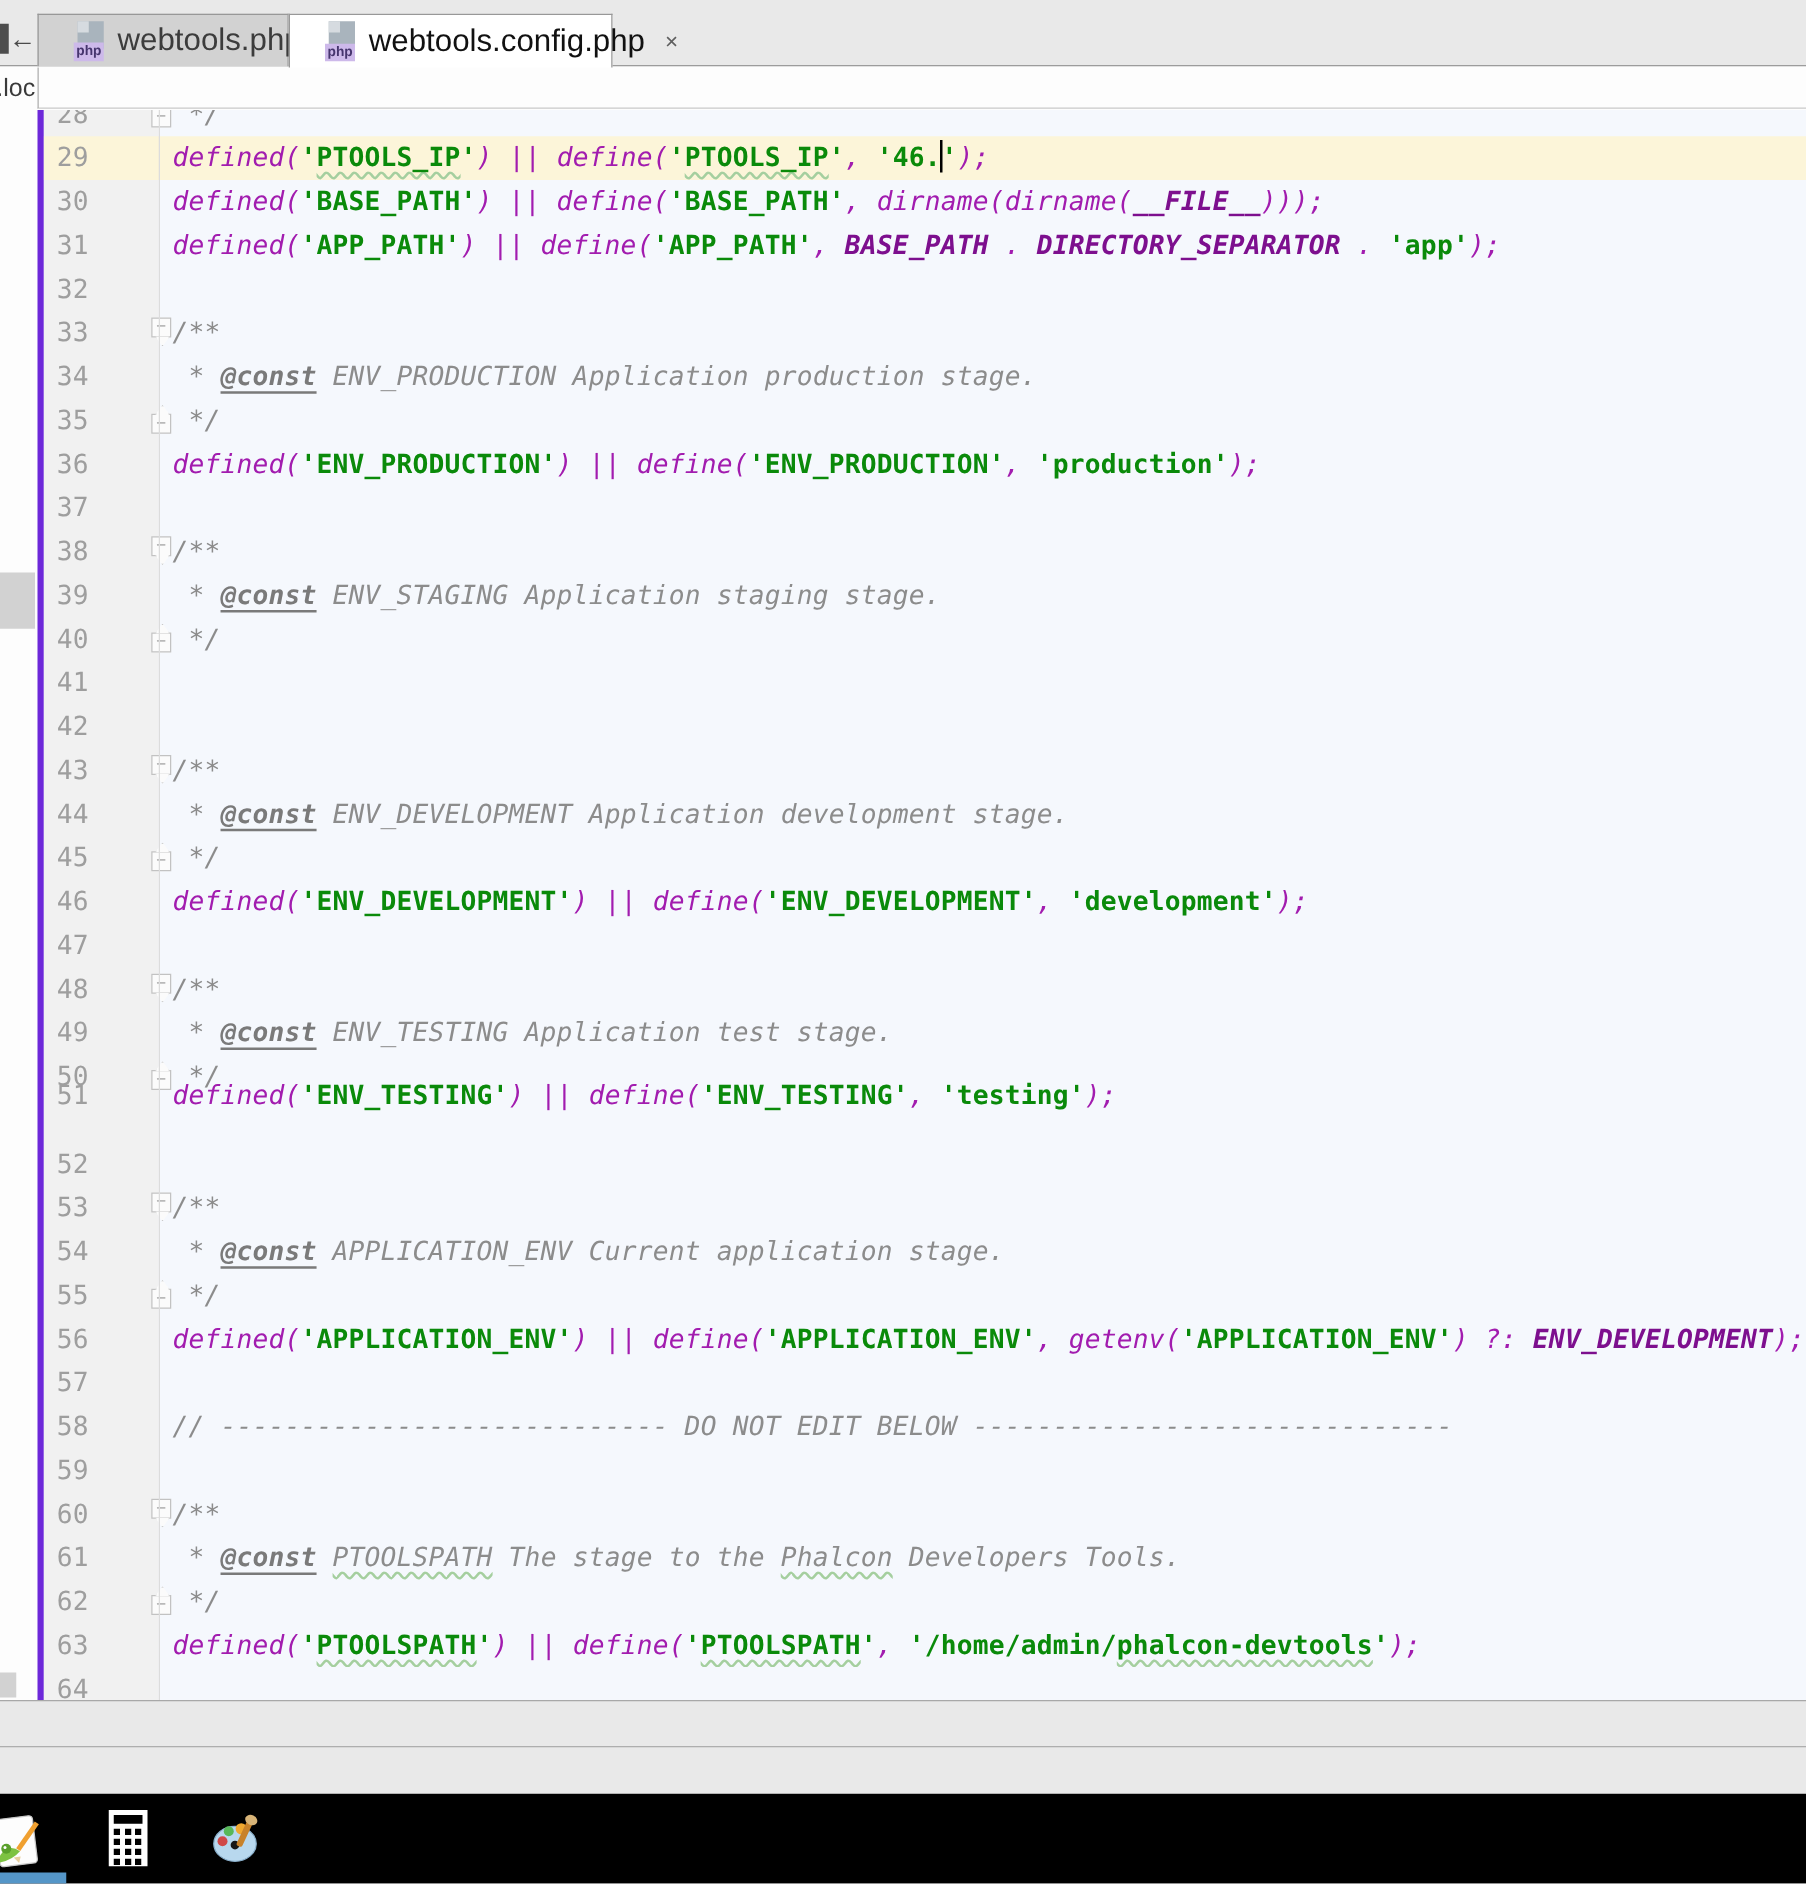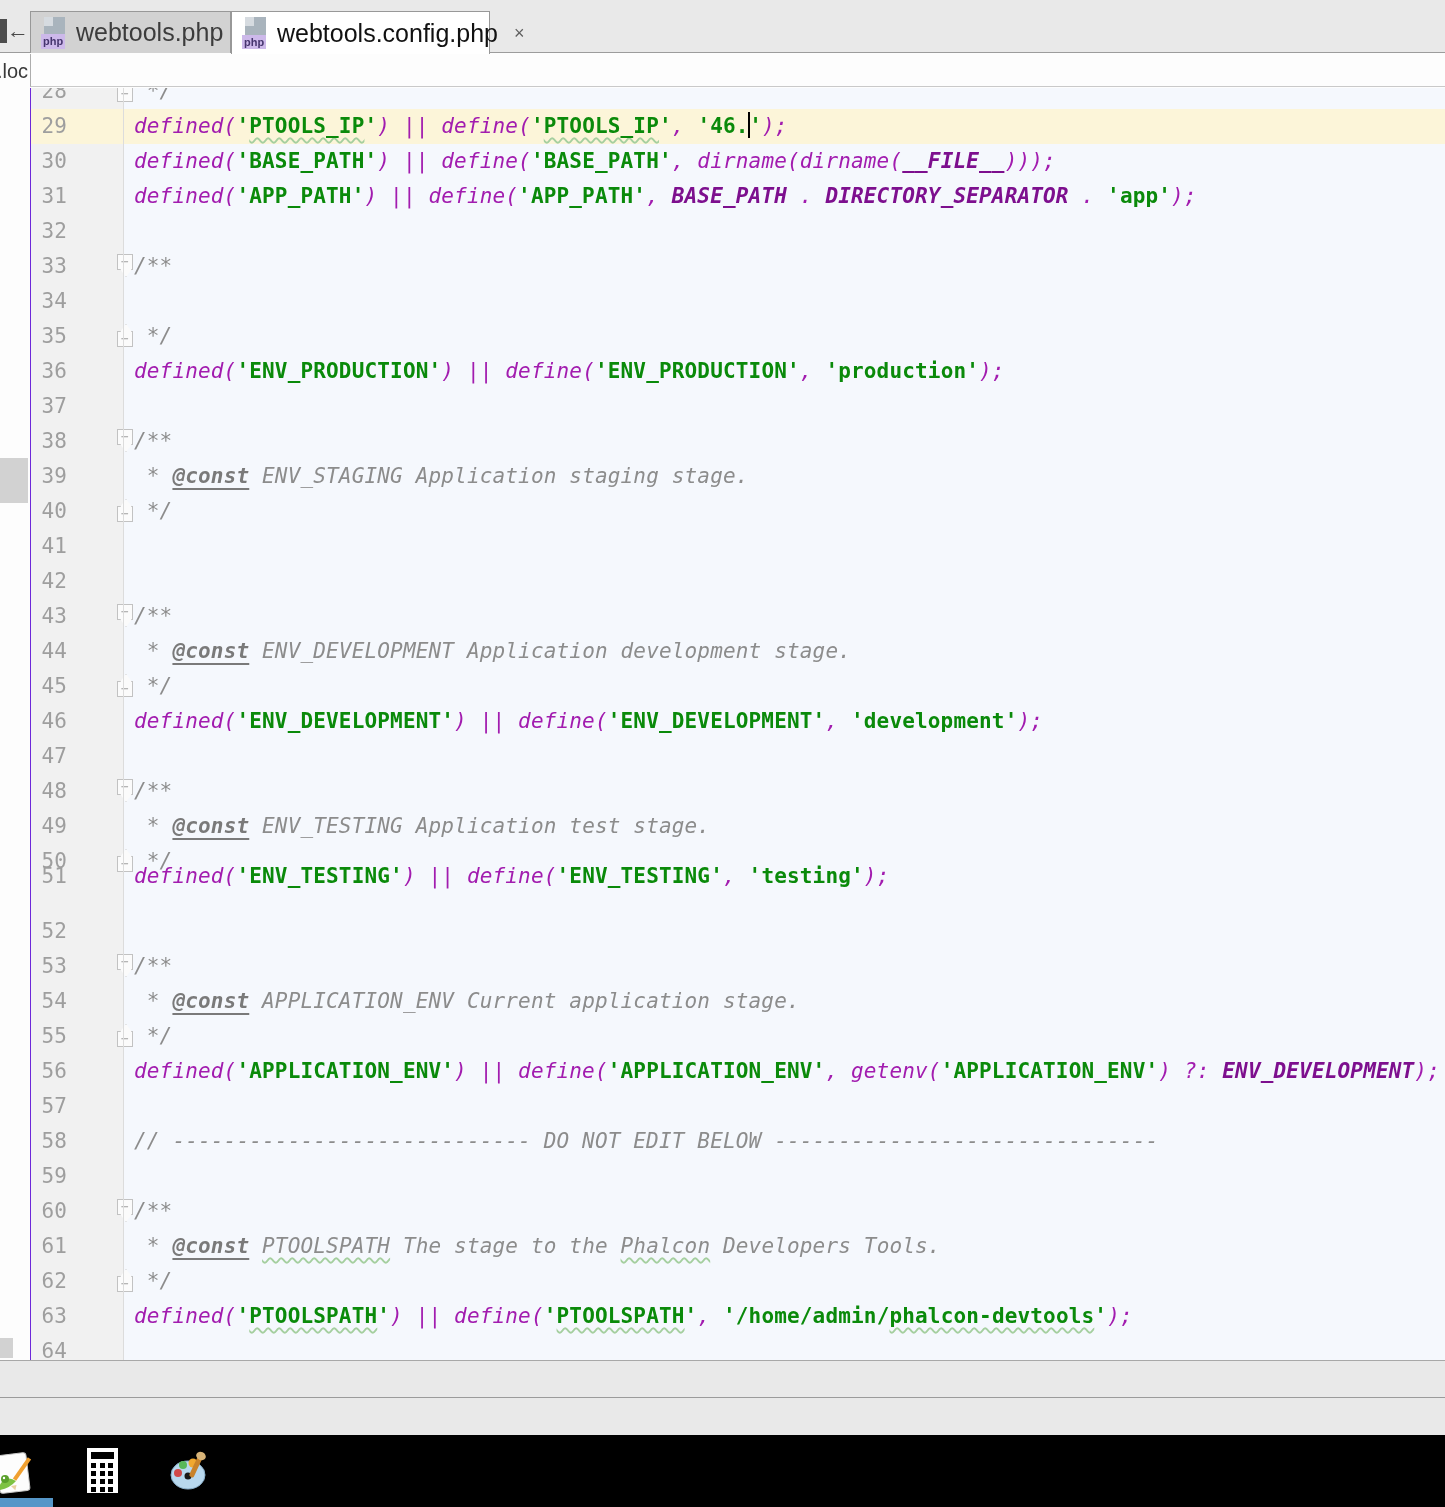--- a/index.html
+++ b/index.html
@@ -7,42 +7,42 @@
               font-family:"Liberation Sans", sans-serif; }
   #screen { position:relative; width:1445px; height:1507px; background:#fdfdfd; overflow:hidden; }
 
   
   .header { position:absolute; left:0; top:0; width:1445px; height:53px;
             background:#e9e9e9; border-bottom:1px solid #9c9c9c; z-index:5; }
   .hide-btn { position:absolute; left:0; top:16px; width:28px; height:30px; color:#4a4a4a; }
   .hide-btn .bar { position:absolute; left:0; top:3px; width:7px; height:24px; background:#4d4d4d; }
   .hide-btn .arrow { position:absolute; left:7px; top:0; font-size:22px; line-height:30px; }
   .tab { position:absolute; top:11px; height:42px; display:flex; align-items:center;
-         background:#d2d2d2; border:1px solid #989898; border-bottom:none; padding:0 10px; gap:9px; }
+         background:#d2d2d2; border:1px solid #989898; border-bottom:none; padding:0 28px; gap:9px; }
   .tab.active { background:#ffffff; height:43px; z-index:6; }
   .tab-label { font-size:25px; color:#3c3c3c; white-space:nowrap; }
   .tab.active .tab-label { color:#111; }
   .tab-close { font-size:18px; color:#5f5f5f; margin-left:7px; line-height:1; cursor:default; }
   .php-icon { position:relative; width:26px; height:32px; flex:0 0 26px; }
   .php-icon .page { position:absolute; left:3px; top:0; width:21px; height:22px; background:#a9b4bd; }
   .php-icon .page::before { content:""; position:absolute; left:0; top:0; width:9px; height:9px; background:#d6dbe0; }
   .php-icon .badge { position:absolute; left:0; bottom:0; background:#cdb9ea; color:#46356e;
                      font-size:11px; font-weight:bold; padding:1px 2px; line-height:1.1; }
 
   
   .left-strip { position:absolute; left:0; top:54px; width:30px; height:1306px; background:#fdfdfd; overflow:visible; z-index:1; }
   .left-strip .clip-label { position:absolute; left:-3px; top:6px; font-size:20px; color:#3a3a3a; white-space:nowrap; }
   .left-scroll { position:absolute; left:0; top:404px; width:28px; height:45px; background:#d2d2d2; }
   .left-scroll2 { position:absolute; left:0; top:1284px; width:13px; height:20px; background:#d2d2d2; }
 
   
   .editor-top-band { position:absolute; left:30px; top:54px; width:1415px; height:33px;
                      background:#fdfdfd; border-left:1px solid #adadad; border-bottom:1px solid #c9c9c9; z-index:2; }
   .editor { position:absolute; left:30px; top:88px; width:1415px; height:1272px;
-            border-left:1px solid #6d28d9; overflow:hidden; z-index:2;
+            border-left:5px solid #6d28d9; overflow:hidden; z-index:2;
             font-family:"DejaVu Sans Mono", monospace; font-size:21px; letter-spacing:.16px; }
   .gutter-bg { position:absolute; left:0; top:0; width:92px; height:100%; background:#f1f1f1; z-index:0; }
   .code-bg   { position:absolute; left:92px; top:0; right:0; height:100%; background:#f5f8fd; z-index:0; }
   .gutter-line { position:absolute; left:92px; top:0; width:1px; height:100%; background:#dcdcdc; z-index:3; }
   .row { position:absolute; left:0; right:0; height:35px; line-height:35px; white-space:pre; z-index:1; }
   .row.hl { background:#fcf5d9; }
   .num { position:absolute; left:0; top:0; width:36px; text-align:right; color:#9e9e9e; }
   .code-text { position:absolute; left:103px; top:0; }
   .tk-code { color:#a21caf; font-style:italic; }
   .tk-str  { color:#0a8a0a; font-weight:bold; }
@@ -122,21 +122,21 @@
     <div class="gutter-bg"></div>
     <div class="code-bg"></div>
     <div class="gutter-line"></div>
 
   <div class="row" style="top: -14px;"><span class="num">28</span><span class="fold end">−</span><span class="code-text"><span class="tk-cmt"> */</span></span></div>
       <div class="row hl" style="top: 21px;"><span class="num">29</span><span class="code-text"><span class="tk-code">defined(</span><span class="tk-str">'</span><span class="tk-str tk-sq">PTOOLS_IP</span><span class="tk-str">'</span><span class="tk-code">) || define(</span><span class="tk-str">'</span><span class="tk-str tk-sq">PTOOLS_IP</span><span class="tk-str">'</span><span class="tk-code">, </span><span class="tk-str">'46.</span><span class="caret"></span><span class="tk-str">'</span><span class="tk-code">);</span></span></div>
       <div class="row" style="top: 56px;"><span class="num">30</span><span class="code-text"><span class="tk-code">defined(</span><span class="tk-str">'BASE_PATH'</span><span class="tk-code">) || define(</span><span class="tk-str">'BASE_PATH'</span><span class="tk-code">, dirname(dirname(</span><span class="tk-const">__FILE__</span><span class="tk-code">)));</span></span></div>
       <div class="row" style="top: 91px;"><span class="num">31</span><span class="code-text"><span class="tk-code">defined(</span><span class="tk-str">'APP_PATH'</span><span class="tk-code">) || define(</span><span class="tk-str">'APP_PATH'</span><span class="tk-code">, </span><span class="tk-const">BASE_PATH</span><span class="tk-code"> . </span><span class="tk-const">DIRECTORY_SEPARATOR</span><span class="tk-code"> . </span><span class="tk-str">'app'</span><span class="tk-code">);</span></span></div>
       <div class="row" style="top: 126px;"><span class="num">32</span><span class="code-text"></span></div>
       <div class="row" style="top: 161px;"><span class="num">33</span><span class="fold start">−</span><span class="code-text"><span class="tk-cmt">/**</span></span></div>
-      <div class="row" style="top: 196px;"><span class="num">34</span></div>
+      <div class="row" style="top: 196px;"><span class="num">34</span><span class="code-text"><span class="tk-cmt"> * </span><span class="tk-tag">@const</span><span class="tk-cmt"> ENV_PRODUCTION Application production stage.</span></span></div>
       <div class="row" style="top: 231px;"><span class="num">35</span><span class="fold end">−</span><span class="code-text"><span class="tk-cmt"> */</span></span></div>
       <div class="row" style="top: 266px;"><span class="num">36</span><span class="code-text"><span class="tk-code">defined(</span><span class="tk-str">'ENV_PRODUCTION'</span><span class="tk-code">) || define(</span><span class="tk-str">'ENV_PRODUCTION'</span><span class="tk-code">, </span><span class="tk-str">'production'</span><span class="tk-code">);</span></span></div>
       <div class="row" style="top: 301px;"><span class="num">37</span><span class="code-text"></span></div>
       <div class="row" style="top: 336px;"><span class="num">38</span><span class="fold start">−</span><span class="code-text"><span class="tk-cmt">/**</span></span></div>
       <div class="row" style="top: 371px;"><span class="num">39</span><span class="code-text"><span class="tk-cmt"> * </span><span class="tk-tag">@const</span><span class="tk-cmt"> ENV_STAGING Application staging stage.</span></span></div>
       <div class="row" style="top: 406px;"><span class="num">40</span><span class="fold end">−</span><span class="code-text"><span class="tk-cmt"> */</span></span></div>
       <div class="row" style="top: 441px;"><span class="num">41</span></div>
       <div class="row" style="top: 476px;"><span class="num">42</span><span class="code-text"></span></div>
       <div class="row" style="top: 511px;"><span class="num">43</span><span class="fold start">−</span><span class="code-text"><span class="tk-cmt">/**</span></span></div>
       <div class="row" style="top: 546px;"><span class="num">44</span><span class="code-text"><span class="tk-cmt"> * </span><span class="tk-tag">@const</span><span class="tk-cmt"> ENV_DEVELOPMENT Application development stage.</span></span></div>

